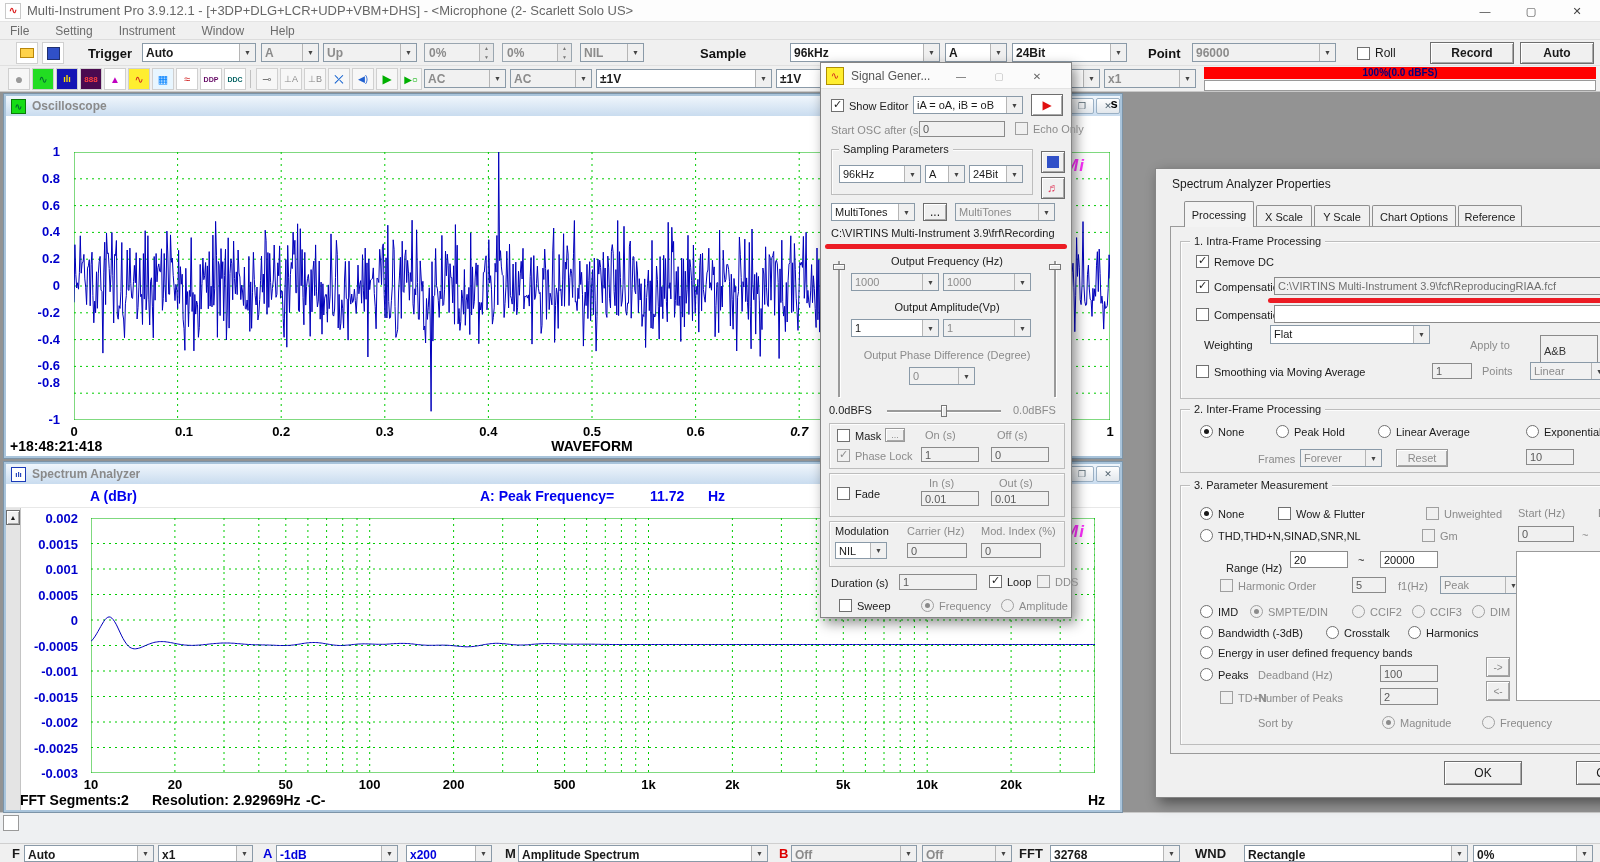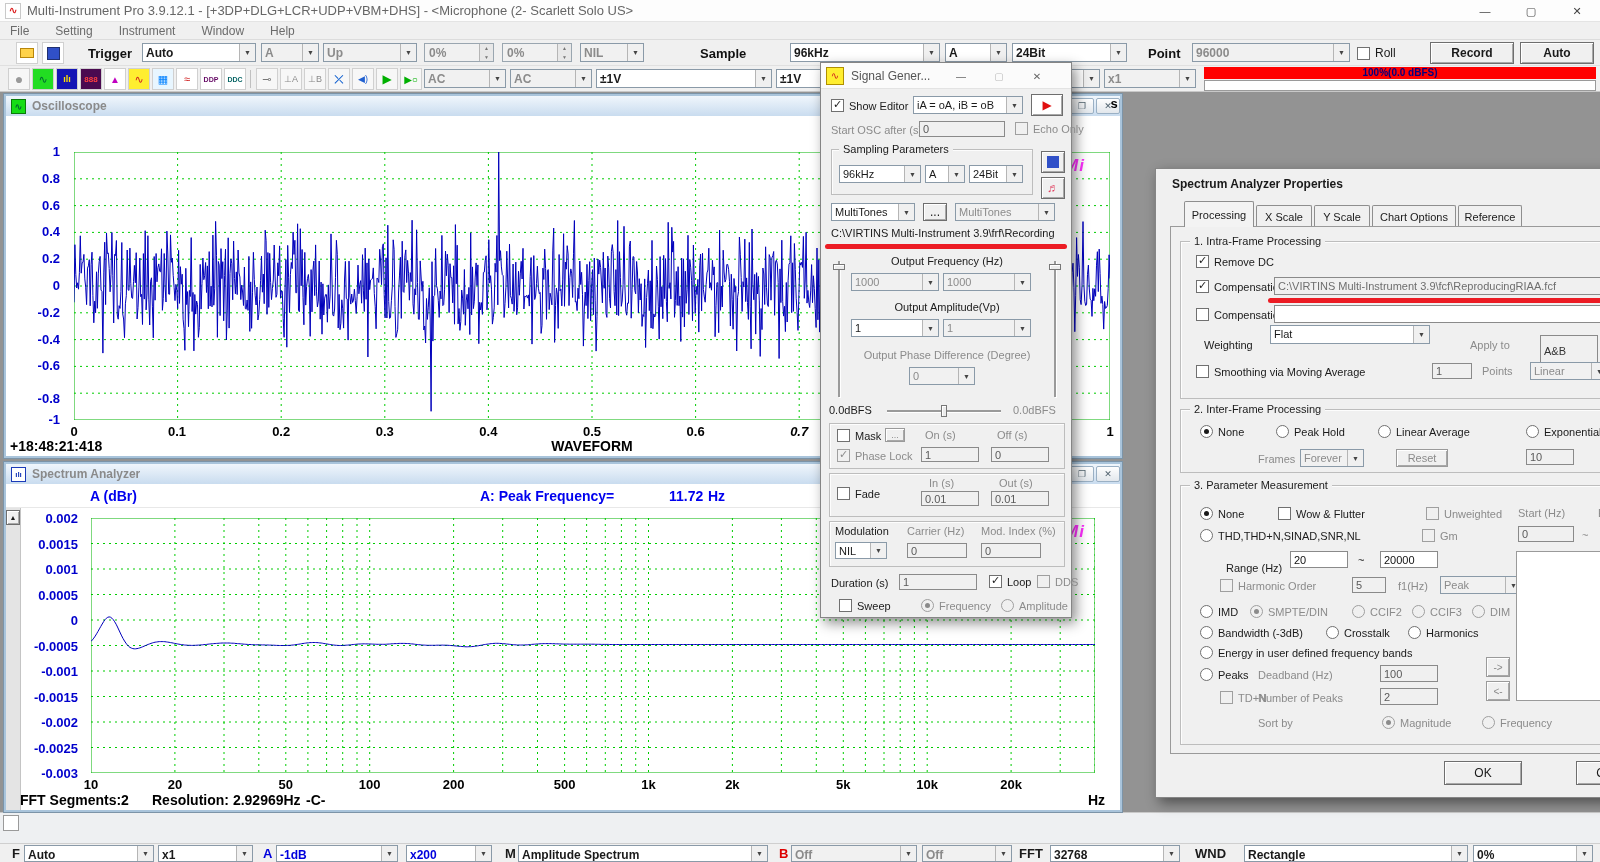--- a/index.html
+++ b/index.html
@@ -145,21 +145,21 @@
     </div>
   <div class="combo" style="left:945px;top:3px;width:62px">
       <span class="ct">A</span>
       <span class="ca">▼</span>
     </div>
   <div class="combo" style="left:1012px;top:3px;width:115px">
       <span class="ct">24Bit</span>
       <span class="ca">▼</span>
     </div>
   <span class="tlab" style="left:1148px">Point</span>
-  <div class="combo dis" style="left:1192px;top:3px;width:158px">
+  <div class="combo dis" style="left:1192px;top:3px;width:144px">
       <span class="ct">96000</span>
       <span class="ca">▼</span>
     </div>
   <label class="chk big" style="left:1357px;top:6px">
       <span class="bx"></span>
       <span>Roll</span>
     </label>
   <div class="btn3d" style="left:1430px;top:2px;width:84px;height:22px;font-weight:bold">Record</div>
   <div class="btn3d" style="left:1520px;top:2px;width:74px;height:22px;font-weight:bold">Auto</div>
 </div>
@@ -260,21 +260,21 @@
   <div id="scope-yl" style="position:absolute;left:0;top:0;width:62px;height:364px">
       <div class="ylab" style="top: 48px;">1</div>
       <div class="ylab" style="top: 74.8px;">0.8</div>
       <div class="ylab" style="top: 101.6px;">0.6</div>
       <div class="ylab" style="top: 128.4px;">0.4</div>
       <div class="ylab" style="top: 155.2px;">0.2</div>
       <div class="ylab" style="top: 182px;">0</div>
       <div class="ylab" style="top: 208.8px;">-0.2</div>
       <div class="ylab" style="top: 235.6px;">-0.4</div>
       <div class="ylab" style="top: 262.4px;">-0.6</div>
-      <div class="ylab" style="top: 295px; margin-left: 28px;">-0.8</div>
+      <div class="ylab" style="top: 279px; margin-left: 28px;">-0.8</div>
       <div class="ylab" style="top: 316px;">-1</div>
     </div>
   <svg id="scope-svg" class="chartsvg" style="left:68px;top:56px" width="1036" height="268" viewBox="0 0 1036 268">
       <line class="gs" x1="0.0" y1="0" x2="0.0" y2="268"></line>
       <line class="gs" x1="0" y1="0.0" x2="1036" y2="0.0"></line>
       <line class="gd" x1="103.6" y1="0" x2="103.6" y2="268"></line>
       <line class="gd" x1="0" y1="26.8" x2="1036" y2="26.8"></line>
       <line class="gd" x1="207.2" y1="0" x2="207.2" y2="268"></line>
       <line class="gd" x1="0" y1="53.6" x2="1036" y2="53.6"></line>
       <line class="gd" x1="310.8" y1="0" x2="310.8" y2="268"></line>
@@ -291,21 +291,21 @@
       <line class="gd" x1="0" y1="214.4" x2="1036" y2="214.4"></line>
       <line class="gd" x1="932.4" y1="0" x2="932.4" y2="268"></line>
       <line class="gd" x1="0" y1="241.2" x2="1036" y2="241.2"></line>
       <line class="gs" x1="1036.0" y1="0" x2="1036.0" y2="268"></line>
       <line class="gs" x1="0" y1="268.0" x2="1036" y2="268.0"></line>
       <path class="wv" d="M0.0 150.3 L0.9 92.7 L1.8 122.5 L2.7 136.0 L3.6 130.8 L4.5 137.2 L5.4 120.5 L6.3 83.8 L7.2 121.2 L8.1 110.9 L9.0 110.2 L9.9 102.4 L10.8 126.9 L11.7 135.2 L12.6 152.6 L13.5 116.1 L14.4 113.8 L15.3 107.7 L16.2 153.8 L17.1 112.5 L18.0 100.2 L18.9 143.5 L19.8 170.8 L20.7 149.1 L21.6 160.8 L22.5 119.8 L23.4 156.3 L24.3 121.9 L25.2 109.7 L26.1 104.4 L27.0 138.0 L28.0 139.6 L28.9 201.1 L29.8 120.1 L30.7 90.2 L31.6 152.6 L32.5 80.9 L33.4 101.6 L34.3 101.0 L35.2 116.5 L36.1 139.8 L37.0 122.2 L37.9 80.5 L38.8 123.7 L39.7 171.0 L40.6 102.4 L41.5 103.6 L42.4 88.5 L43.3 163.0 L44.2 167.2 L45.1 153.7 L46.0 156.4 L46.9 139.7 L47.8 90.5 L48.7 161.7 L49.6 167.0 L50.5 185.7 L51.4 151.8 L52.3 143.7 L53.2 98.0 L54.1 137.8 L55.0 138.4 L55.9 96.1 L56.8 131.7 L57.7 145.7 L58.6 146.4 L59.5 129.6 L60.4 113.4 L61.3 130.8 L62.2 100.7 L63.1 167.0 L64.0 155.6 L64.9 135.2 L65.8 106.1 L66.7 144.7 L67.6 142.3 L68.5 172.5 L69.4 101.6 L70.3 147.1 L71.2 78.7 L72.1 157.9 L73.0 142.0 L73.9 83.7 L74.8 147.2 L75.7 173.0 L76.6 129.2 L77.5 125.8 L78.4 154.2 L79.3 185.8 L80.2 104.5 L81.1 148.2 L82.1 101.5 L83.0 129.8 L83.9 115.7 L84.8 111.9 L85.7 119.3 L86.6 119.8 L87.5 96.8 L88.4 158.3 L89.3 146.4 L90.2 101.5 L91.1 135.0 L92.0 150.0 L92.9 79.1 L93.8 102.0 L94.7 142.1 L95.6 142.3 L96.5 82.9 L97.4 110.3 L98.3 106.0 L99.2 123.3 L100.1 135.3 L101.0 148.6 L101.9 132.4 L102.8 138.3 L103.7 156.6 L104.6 98.3 L105.5 151.4 L106.4 114.7 L107.3 132.2 L108.2 122.2 L109.1 167.2 L110.0 176.5 L110.9 198.3 L111.8 116.3 L112.7 152.6 L113.6 139.6 L114.5 174.7 L115.4 138.4 L116.3 144.5 L117.2 85.6 L118.1 159.5 L119.0 140.4 L119.9 198.9 L120.8 142.5 L121.7 162.1 L122.6 149.0 L123.5 152.5 L124.4 185.3 L125.3 175.5 L126.2 112.4 L127.1 157.1 L128.0 131.5 L128.9 106.0 L129.8 127.7 L130.7 123.7 L131.6 110.5 L132.5 140.5 L133.4 113.9 L134.3 156.8 L135.2 99.6 L136.1 154.1 L137.1 134.1 L138.0 154.9 L138.9 83.1 L139.8 153.2 L140.7 136.8 L141.6 69.4 L142.5 103.7 L143.4 185.3 L144.3 109.5 L145.2 113.1 L146.1 163.6 L147.0 96.6 L147.9 126.6 L148.8 109.7 L149.7 168.8 L150.6 123.4 L151.5 97.2 L152.4 188.0 L153.3 158.1 L154.2 85.8 L155.1 176.1 L156.0 121.4 L156.9 106.9 L157.8 111.5 L158.7 147.8 L159.6 89.1 L160.5 126.4 L161.4 141.8 L162.3 119.9 L163.2 142.6 L164.1 98.0 L165.0 120.9 L165.9 125.0 L166.8 147.6 L167.7 133.1 L168.6 140.0 L169.5 153.5 L170.4 115.0 L171.3 156.5 L172.2 157.2 L173.1 148.0 L174.0 158.4 L174.9 104.4 L175.8 179.4 L176.7 129.9 L177.6 176.3 L178.5 140.2 L179.4 100.3 L180.3 127.4 L181.2 143.8 L182.1 153.0 L183.0 135.0 L183.9 168.0 L184.8 162.3 L185.7 147.5 L186.6 128.3 L187.5 104.0 L188.4 140.2 L189.3 122.0 L190.2 151.7 L191.2 78.2 L192.1 88.5 L193.0 162.3 L193.9 100.5 L194.8 155.4 L195.7 101.4 L196.6 130.4 L197.5 147.6 L198.4 136.7 L199.3 128.0 L200.2 93.0 L201.1 125.0 L202.0 145.3 L202.9 142.4 L203.8 110.8 L204.7 123.8 L205.6 93.9 L206.5 146.2 L207.4 138.9 L208.3 139.2 L209.2 166.4 L210.1 185.3 L211.0 135.8 L211.9 107.6 L212.8 195.2 L213.7 93.4 L214.6 125.8 L215.5 160.6 L216.4 122.5 L217.3 110.4 L218.2 116.6 L219.1 80.1 L220.0 102.4 L220.9 88.3 L221.8 140.8 L222.7 140.7 L223.6 71.8 L224.5 158.5 L225.4 159.7 L226.3 76.7 L227.2 133.8 L228.1 97.5 L229.0 145.4 L229.9 172.8 L230.8 100.4 L231.7 153.1 L232.6 134.5 L233.5 126.6 L234.4 122.5 L235.3 133.9 L236.2 184.3 L237.1 117.6 L238.0 159.9 L238.9 118.9 L239.8 109.1 L240.7 143.6 L241.6 92.9 L242.5 139.9 L243.4 154.9 L244.3 149.1 L245.2 109.0 L246.2 167.2 L247.1 130.1 L248.0 182.2 L248.9 131.8 L249.8 163.0 L250.7 146.1 L251.6 142.5 L252.5 142.7 L253.4 170.2 L254.3 132.9 L255.2 156.7 L256.1 144.1 L257.0 81.9 L257.9 123.0 L258.8 162.8 L259.7 164.1 L260.6 157.0 L261.5 125.4 L262.4 88.3 L263.3 102.3 L264.2 176.0 L265.1 142.4 L266.0 177.7 L266.9 171.2 L267.8 147.8 L268.7 156.8 L269.6 176.1 L270.5 128.0 L271.4 109.4 L272.3 146.4 L273.2 146.9 L274.1 188.1 L275.0 109.1 L275.9 143.9 L276.8 152.1 L277.7 142.0 L278.6 150.5 L279.5 148.1 L280.4 137.2 L281.3 148.6 L282.2 161.5 L283.1 144.8 L284.0 113.1 L284.9 141.8 L285.8 132.4 L286.7 128.6 L287.6 151.2 L288.5 102.7 L289.4 138.1 L290.3 159.5 L291.2 96.1 L292.1 147.3 L293.0 110.9 L293.9 205.0 L294.8 106.9 L295.7 137.6 L296.6 128.1 L297.5 127.3 L298.4 126.7 L299.3 115.9 L300.3 141.6 L301.2 154.2 L302.1 176.8 L303.0 126.0 L303.9 126.8 L304.8 130.5 L305.7 97.3 L306.6 109.0 L307.5 132.7 L308.4 94.8 L309.3 91.8 L310.2 142.6 L311.1 165.9 L312.0 105.8 L312.9 166.0 L313.8 73.2 L314.7 149.6 L315.6 166.4 L316.5 165.6 L317.4 148.7 L318.3 134.6 L319.2 87.8 L320.1 97.5 L321.0 154.5 L321.9 185.4 L322.8 181.7 L323.7 177.3 L324.6 140.0 L325.5 123.1 L326.4 105.3 L327.3 166.4 L328.2 89.2 L329.1 139.4 L330.0 140.4 L330.9 103.8 L331.8 97.9 L332.7 130.6 L333.6 108.4 L334.5 121.2 L335.4 148.2 L336.3 120.6 L337.2 129.6 L338.1 68.2 L339.0 151.8 L339.9 162.2 L340.8 136.8 L341.7 142.8 L342.6 77.8 L343.5 130.6 L344.4 167.1 L345.3 167.4 L346.2 108.9 L347.1 125.0 L348.0 139.2 L348.9 129.3 L349.8 178.0 L350.7 174.0 L351.6 190.9 L352.5 146.5 L353.4 167.4 L354.3 155.2 L355.3 135.8 L356.2 167.0 L357.1 259.3 L358.0 109.7 L358.9 189.1 L359.8 144.0 L360.7 143.2 L361.6 96.5 L362.5 133.7 L363.4 136.8 L364.3 148.7 L365.2 165.4 L366.1 139.0 L367.0 146.9 L367.9 83.4 L368.8 153.6 L369.7 152.6 L370.6 137.2 L371.5 99.1 L372.4 123.8 L373.3 102.2 L374.2 113.2 L375.1 160.6 L376.0 111.7 L376.9 125.5 L377.8 125.6 L378.7 150.9 L379.6 113.8 L380.5 172.2 L381.4 72.6 L382.3 131.8 L383.2 93.2 L384.1 171.9 L385.0 156.5 L385.9 178.4 L386.8 169.5 L387.7 138.0 L388.6 146.1 L389.5 162.2 L390.4 117.5 L391.3 173.3 L392.2 148.9 L393.1 142.3 L394.0 156.8 L394.9 135.4 L395.8 182.5 L396.7 80.9 L397.6 163.0 L398.5 114.9 L399.4 156.6 L400.3 149.3 L401.2 125.1 L402.1 110.9 L403.0 133.4 L403.9 112.9 L404.8 191.7 L405.7 150.3 L406.6 158.0 L407.5 150.6 L408.4 162.4 L409.4 120.5 L410.3 120.1 L411.2 108.8 L412.1 103.8 L413.0 157.8 L413.9 138.3 L414.8 87.7 L415.7 131.1 L416.6 123.7 L417.5 137.2 L418.4 172.1 L419.3 165.4 L420.2 155.9 L421.1 111.3 L422.0 120.1 L422.9 83.5 L423.8 152.9 L424.7 0.0 L425.6 108.6 L426.5 98.7 L427.4 114.9 L428.3 122.8 L429.2 123.7 L430.1 165.5 L431.0 151.5 L431.9 135.6 L432.8 99.2 L433.7 130.0 L434.6 155.9 L435.5 92.1 L436.4 143.7 L437.3 146.3 L438.2 152.1 L439.1 112.0 L440.0 159.4 L440.9 142.0 L441.8 110.1 L442.7 162.7 L443.6 155.8 L444.5 119.3 L445.4 143.2 L446.3 121.9 L447.2 109.3 L448.1 127.0 L449.0 96.3 L449.9 157.0 L450.8 144.0 L451.7 144.7 L452.6 143.4 L453.5 146.1 L454.4 142.9 L455.3 154.1 L456.2 124.6 L457.1 105.5 L458.0 192.1 L458.9 136.0 L459.8 103.6 L460.7 147.5 L461.6 144.1 L462.5 131.7 L463.4 114.2 L464.4 136.2 L465.3 141.7 L466.2 140.5 L467.1 181.4 L468.0 173.5 L468.9 116.1 L469.8 127.5 L470.7 97.1 L471.6 116.7 L472.5 167.3 L473.4 118.3 L474.3 117.6 L475.2 157.6 L476.1 141.2 L477.0 145.8 L477.9 152.9 L478.8 98.1 L479.7 76.1 L480.6 190.4 L481.5 153.5 L482.4 136.1 L483.3 142.1 L484.2 176.4 L485.1 102.5 L486.0 138.8 L486.9 137.1 L487.8 153.9 L488.7 127.9 L489.6 81.7 L490.5 154.3 L491.4 110.0 L492.3 117.2 L493.2 93.7 L494.1 101.9 L495.0 153.6 L495.9 125.7 L496.8 116.9 L497.7 121.1 L498.6 145.5 L499.5 101.8 L500.4 68.5 L501.3 150.0 L502.2 149.3 L503.1 158.6 L504.0 136.1 L504.9 146.7 L505.8 109.0 L506.7 132.5 L507.6 120.3 L508.5 142.7 L509.4 194.1 L510.3 157.1 L511.2 140.0 L512.1 153.6 L513.0 112.3 L513.9 166.6 L514.8 128.7 L515.7 109.7 L516.6 168.7 L517.5 136.2 L518.5 117.7 L519.4 162.7 L520.3 106.1 L521.2 148.2 L522.1 199.1 L523.0 164.8 L523.9 107.0 L524.8 122.1 L525.7 108.1 L526.6 115.4 L527.5 132.0 L528.4 150.9 L529.3 100.2 L530.2 136.3 L531.1 116.0 L532.0 161.5 L532.9 165.4 L533.8 104.1 L534.7 115.9 L535.6 146.3 L536.5 156.0 L537.4 99.4 L538.3 92.6 L539.2 101.3 L540.1 139.3 L541.0 153.7 L541.9 117.6 L542.8 163.0 L543.7 68.5 L544.6 163.6 L545.5 99.7 L546.4 125.5 L547.3 154.3 L548.2 149.0 L549.1 132.5 L550.0 74.3 L550.9 133.9 L551.8 159.3 L552.7 163.2 L553.6 151.0 L554.5 151.2 L555.4 94.2 L556.3 89.0 L557.2 166.2 L558.1 137.4 L559.0 104.6 L559.9 105.0 L560.8 138.4 L561.7 141.8 L562.6 109.5 L563.5 121.0 L564.4 160.9 L565.3 126.7 L566.2 148.0 L567.1 131.7 L568.0 174.4 L568.9 162.6 L569.8 164.5 L570.7 126.9 L571.6 195.5 L572.6 145.6 L573.5 131.8 L574.4 118.0 L575.3 158.6 L576.2 128.8 L577.1 176.1 L578.0 88.4 L578.9 176.7 L579.8 161.9 L580.7 165.0 L581.6 163.7 L582.5 114.0 L583.4 127.4 L584.3 154.2 L585.2 187.1 L586.1 104.6 L587.0 154.8 L587.9 134.7 L588.8 166.7 L589.7 103.3 L590.6 146.6 L591.5 106.6 L592.4 149.6 L593.3 169.8 L594.2 70.3 L595.1 136.4 L596.0 130.7 L596.9 147.0 L597.8 75.3 L598.7 100.1 L599.6 89.4 L600.5 165.3 L601.4 148.5 L602.3 119.4 L603.2 153.4 L604.1 114.7 L605.0 153.7 L605.9 144.0 L606.8 189.5 L607.7 106.1 L608.6 165.1 L609.5 106.8 L610.4 174.9 L611.3 119.2 L612.2 151.3 L613.1 137.8 L614.0 83.3 L614.9 162.5 L615.8 107.5 L616.7 115.3 L617.6 128.6 L618.5 168.7 L619.4 93.0 L620.3 132.6 L621.2 161.4 L622.1 134.2 L623.0 142.5 L623.9 127.4 L624.8 180.1 L625.7 113.9 L626.6 102.0 L627.6 158.9 L628.5 101.2 L629.4 137.6 L630.3 144.9 L631.2 150.2 L632.1 132.6 L633.0 120.9 L633.9 118.0 L634.8 96.2 L635.7 136.1 L636.6 130.7 L637.5 138.2 L638.4 108.3 L639.3 123.0 L640.2 114.9 L641.1 184.7 L642.0 153.8 L642.9 130.8 L643.8 130.7 L644.7 180.7 L645.6 78.1 L646.5 158.3 L647.4 134.1 L648.3 155.0 L649.2 98.2 L650.1 120.0 L651.0 130.1 L651.9 127.4 L652.8 112.5 L653.7 112.5 L654.6 117.3 L655.5 129.7 L656.4 174.0 L657.3 122.2 L658.2 147.7 L659.1 177.2 L660.0 126.5 L660.9 140.2 L661.8 134.5 L662.7 199.0 L663.6 145.2 L664.5 139.6 L665.4 85.0 L666.3 102.2 L667.2 125.6 L668.1 159.4 L669.0 129.7 L669.9 135.0 L670.8 87.1 L671.7 149.6 L672.6 125.9 L673.5 150.6 L674.4 167.4 L675.3 90.4 L676.2 154.8 L677.1 196.8 L678.0 77.0 L678.9 132.9 L679.8 147.8 L680.7 122.4 L681.7 182.1 L682.6 120.7 L683.5 142.0 L684.4 124.4 L685.3 148.9 L686.2 204.4 L687.1 156.5 L688.0 177.6 L688.9 116.0 L689.8 122.0 L690.7 152.5 L691.6 94.8 L692.5 135.4 L693.4 152.0 L694.3 154.5 L695.2 102.6 L696.1 105.3 L697.0 148.2 L697.9 105.9 L698.8 103.7 L699.7 99.5 L700.6 163.3 L701.5 110.1 L702.4 108.2 L703.3 111.9 L704.2 130.4 L705.1 206.5 L706.0 116.9 L706.9 150.6 L707.8 88.2 L708.7 149.3 L709.6 164.1 L710.5 154.3 L711.4 179.6 L712.3 130.5 L713.2 170.0 L714.1 128.8 L715.0 112.1 L715.9 110.8 L716.8 83.8 L717.7 160.7 L718.6 110.8 L719.5 159.3 L720.4 91.5 L721.3 117.4 L722.2 146.3 L723.1 160.3 L724.0 178.4 L724.9 142.3 L725.8 110.4 L726.7 113.1 L727.6 110.3 L728.5 115.4 L729.4 84.4 L730.3 146.3 L731.2 129.0 L732.1 80.3 L733.0 151.1 L733.9 138.4 L734.8 150.3 L735.7 155.5 L736.7 138.9 L737.6 112.6 L738.5 150.7 L739.4 123.8 L740.3 136.5 L741.2 156.4 L742.1 175.5 L743.0 96.0 L743.9 167.8 L744.8 107.8 L745.7 180.1 L746.6 137.4 L747.5 132.2 L748.4 88.8 L749.3 175.0 L750.2 107.4 L751.1 116.9 L752.0 134.4 L752.9 128.3 L753.8 126.0 L754.7 99.0 L755.6 129.8 L756.5 122.7 L757.4 116.9 L758.3 146.2 L759.2 101.7 L760.1 153.3 L761.0 134.4 L761.9 118.5 L762.8 107.5 L763.7 117.6 L764.6 103.6 L765.5 85.9 L766.4 155.7 L767.3 171.8 L768.2 114.5 L769.1 139.2 L770.0 131.9 L770.9 125.7 L771.8 124.2 L772.7 120.1 L773.6 98.0 L774.5 139.2 L775.4 134.4 L776.3 126.7 L777.2 144.7 L778.1 165.7 L779.0 164.0 L779.9 123.9 L780.8 99.6 L781.7 139.3 L782.6 108.5 L783.5 151.9 L784.4 123.5 L785.3 134.4 L786.2 184.7 L787.1 114.5 L788.0 143.5 L788.9 86.3 L789.8 133.4 L790.8 114.2 L791.7 134.7 L792.6 116.8 L793.5 126.2 L794.4 175.0 L795.3 154.4 L796.2 121.5 L797.1 164.4 L798.0 109.7 L798.9 160.1 L799.8 134.8 L800.7 170.8 L801.6 138.7 L802.5 133.2 L803.4 108.1 L804.3 151.0 L805.2 84.7 L806.1 124.0 L807.0 147.3 L807.9 170.1 L808.8 105.0 L809.7 145.2 L810.6 171.6 L811.5 125.0 L812.4 132.1 L813.3 155.1 L814.2 131.3 L815.1 107.4 L816.0 180.5 L816.9 137.4 L817.8 165.4 L818.7 170.9 L819.6 104.5 L820.5 122.9 L821.4 151.0 L822.3 101.3 L823.2 122.3 L824.1 131.3 L825.0 147.0 L825.9 122.1 L826.8 114.3 L827.7 128.1 L828.6 155.1 L829.5 176.3 L830.4 99.8 L831.3 129.0 L832.2 115.0 L833.1 180.1 L834.0 156.5 L834.9 175.3 L835.8 141.0 L836.7 108.5 L837.6 124.4 L838.5 150.4 L839.4 159.7 L840.3 86.3 L841.2 129.9 L842.1 101.5 L843.0 136.5 L843.9 77.6 L844.8 135.0 L845.8 88.0 L846.7 198.9 L847.6 123.7 L848.5 107.0 L849.4 164.6 L850.3 141.5 L851.2 127.0 L852.1 151.3 L853.0 105.5 L853.9 149.6 L854.8 111.6 L855.7 142.8 L856.6 122.2 L857.5 164.9 L858.4 144.9 L859.3 133.8 L860.2 79.4 L861.1 143.8 L862.0 117.9 L862.9 175.7 L863.8 92.4 L864.7 125.4 L865.6 161.3 L866.5 158.9 L867.4 91.8 L868.3 157.1 L869.2 141.2 L870.1 105.2 L871.0 149.0 L871.9 169.7 L872.8 138.4 L873.7 143.9 L874.6 112.0 L875.5 145.1 L876.4 129.6 L877.3 89.2 L878.2 188.6 L879.1 103.5 L880.0 142.2 L880.9 153.0 L881.8 97.3 L882.7 162.4 L883.6 163.4 L884.5 178.5 L885.4 74.3 L886.3 132.4 L887.2 130.1 L888.1 97.3 L889.0 150.7 L889.9 162.3 L890.8 168.6 L891.7 134.8 L892.6 100.5 L893.5 117.5 L894.4 171.6 L895.3 121.1 L896.2 124.6 L897.1 80.4 L898.0 111.3 L898.9 130.0 L899.9 154.3 L900.8 138.9 L901.7 161.0 L902.6 133.9 L903.5 106.4 L904.4 146.8 L905.3 143.1 L906.2 181.7 L907.1 97.0 L908.0 132.7 L908.9 165.9 L909.8 120.0 L910.7 129.2 L911.6 109.5 L912.5 128.5 L913.4 149.1 L914.3 136.1 L915.2 105.1 L916.1 132.0 L917.0 181.4 L917.9 191.1 L918.8 112.1 L919.7 142.2 L920.6 122.1 L921.5 160.3 L922.4 137.1 L923.3 95.9 L924.2 138.2 L925.1 114.3 L926.0 205.3 L926.9 165.9 L927.8 140.0 L928.7 118.9 L929.6 125.7 L930.5 132.1 L931.4 148.6 L932.3 145.1 L933.2 100.8 L934.1 86.5 L935.0 140.9 L935.9 178.7 L936.8 110.4 L937.7 104.2 L938.6 135.1 L939.5 124.1 L940.4 169.0 L941.3 115.1 L942.2 163.5 L943.1 161.4 L944.0 97.6 L944.9 117.1 L945.8 167.4 L946.7 138.9 L947.6 138.5 L948.5 105.4 L949.4 116.0 L950.3 139.3 L951.2 173.1 L952.1 123.6 L953.0 152.4 L953.9 149.1 L954.9 144.1 L955.8 148.0 L956.7 145.9 L957.6 158.8 L958.5 147.5 L959.4 175.3 L960.3 79.7 L961.2 176.8 L962.1 125.4 L963.0 162.9 L963.9 125.4 L964.8 118.4 L965.7 113.2 L966.6 134.3 L967.5 165.6 L968.4 85.0 L969.3 114.7 L970.2 170.6 L971.1 148.9 L972.0 138.6 L972.9 155.3 L973.8 123.1 L974.7 165.9 L975.6 116.4 L976.5 111.7 L977.4 119.1 L978.3 172.8 L979.2 150.6 L980.1 151.5 L981.0 124.8 L981.9 164.2 L982.8 166.2 L983.7 148.2 L984.6 122.1 L985.5 100.1 L986.4 110.8 L987.3 157.4 L988.2 104.2 L989.1 182.0 L990.0 150.3 L990.9 61.7 L991.8 143.0 L992.7 86.6 L993.6 140.8 L994.5 112.1 L995.4 94.1 L996.3 143.5 L997.2 150.3 L998.1 120.5 L999.0 111.2 L999.9 135.3 L1000.8 179.7 L1001.7 143.2 L1002.6 85.6 L1003.5 124.4 L1004.4 102.5 L1005.3 115.2 L1006.2 147.6 L1007.1 152.6 L1008.0 133.8 L1009.0 69.6 L1009.9 132.4 L1010.8 149.4 L1011.7 153.5 L1012.6 152.0 L1013.5 122.3 L1014.4 113.1 L1015.3 137.0 L1016.2 147.2 L1017.1 148.1 L1018.0 164.4 L1018.9 136.4 L1019.8 148.7 L1020.7 136.8 L1021.6 144.3 L1022.5 113.2 L1023.4 99.7 L1024.3 139.6 L1025.2 97.1 L1026.1 121.3 L1027.0 151.3 L1027.9 144.1 L1028.8 152.5 L1029.7 177.1 L1030.6 149.5 L1031.5 156.4 L1032.4 155.7 L1033.3 153.6 L1034.2 136.4 L1035.1 102.8 L1036.0 126.5 "></path>
     </svg>
   <div class="mi" style="left:1058px;top:60px">Mi</div>
   <div id="scope-xl" style="position:absolute;left:0;top:328px;width:1118px;height:16px">
       <div class="xlab" style="left: 46px;">0</div>
-      <div class="xlab" style="left: 149px;">0.1</div>
+      <div class="xlab" style="left: 156px;">0.1</div>
       <div class="xlab" style="left: 253.2px;">0.2</div>
       <div class="xlab" style="left: 356.8px;">0.3</div>
       <div class="xlab" style="left: 460.4px;">0.4</div>
       <div class="xlab" style="left: 564px;">0.5</div>
       <div class="xlab" style="left: 667.6px;">0.6</div>
       <div class="xlab" style="left: 771.2px; font-style: italic;">0.7</div>
       <div class="xlab" style="left: 874.8px;">0.8</div>
       <div class="xlab" style="left: 978.4px;">0.9</div>
       <div class="xlab" style="left: 1082px;">1</div>
     </div>
@@ -318,21 +318,21 @@
   <div class="mttl">
     <span style="width:15px;height:15px;background:#fff;border:1px solid #1a3ab8;display:flex;align-items:center;justify-content:center;color:#1a3ab8;font-size:8px;font-weight:bold">ılı</span>
     <span>Spectrum Analyzer</span>
   </div>
   <div class="wbtn" style="left:1038px">▁</div>
   <div class="wbtn" style="left:1064px">❐</div>
   <div class="wbtn" style="left:1090px">✕</div>
   <div class="statsrow">
     <span style="left:84px">A (dBr)</span>
     <span style="left:474px">A: Peak Frequency=</span>
-    <span style="left:663px">11.72</span>
+    <span style="left:644px">11.72</span>
     <span style="left:702px">Hz</span>
   </div>
   <div class="abs" style="left:0;top:44px;width:15px;height:302px;background:#e4e4e4;border-right:1px solid #c4c4c4">
     <div class="btn3d" style="left:0px;top:2px;width:14px;height:15px;font-size:7px;position:absolute">▲</div>
   </div>
   <div id="spec-yl" style="position:absolute;left:0;top:0;width:80px;height:350px">
       <div class="ylab" style="top: 47px;">0.002</div>
       <div class="ylab" style="top: 72.5px;">0.0015</div>
       <div class="ylab" style="top: 98px;">0.001</div>
       <div class="ylab" style="top: 123.5px;">0.0005</div>
@@ -564,21 +564,21 @@
       <span class="bx"></span>
       <span>Frequency</span>
     </label>
   <label class="chk radio dis" style="left:180px;top:536px">
       <span class="bx"></span>
       <span>Amplitude</span>
     </label>
 </div>
 
 <div class="dlg" style="left:1155px;top:168px;width:470px;height:630px;z-index:50">
-  <div class="glab" style="left:16px;top:8px;font-size:12px;font-weight:bold">Spectrum Analyzer Properties</div>
+  <div class="glab" style="left:16px;top:8px;font-size:12px;font-weight:normal">Spectrum Analyzer Properties</div>
   <div class="tab active" style="left:28px;top:32px;width:70px;height:26px">Processing</div>
   <div class="tab" style="left:100px;top:36px;width:56px;height:22px">X Scale</div>
   <div class="tab" style="left:158px;top:36px;width:56px;height:22px">Y Scale</div>
   <div class="tab" style="left:216px;top:36px;width:84px;height:22px">Chart Options</div>
   <div class="tab" style="left:302px;top:36px;width:64px;height:22px">Reference</div>
   <div class="tabpage" style="left:14px;top:57px;width:446px;height:528px"></div>
 
   <div class="grp" style="left:24px;top:72px;width:424px;height:158px"></div>
   <span class="grplbl" style="left:34px;top:66px">1. Intra-Frame Processing</span>
   <label class="chk checked" style="left:40px;top:86px">
@@ -626,21 +626,21 @@
     </label>
   <label class="chk radio" style="left:222px;top:256px">
       <span class="bx"></span>
       <span>Linear Average</span>
     </label>
   <label class="chk radio" style="left:370px;top:256px">
       <span class="bx"></span>
       <span>Exponential Average</span>
     </label>
   <span class="glab dim" style="left:102px;top:284px">Frames</span>
-  <div class="combo sm dis" style="left:144px;top:280px;width:64px;height:18px">
+  <div class="combo sm dis" style="left:144px;top:280px;width:82px;height:18px">
       <span class="ct">Forever</span>
       <span class="ca">▼</span>
     </div>
   <div class="btn3d dis" style="left:240px;top:280px;width:52px;height:18px;font-size:11px">Reset</div>
   <input class="inp dis" style="left: 370px; top: 280px; width: 48px; height: 16px;" value="10">
 
   <div class="grp" style="left:24px;top:316px;width:424px;height:260px"></div>
   <span class="grplbl" style="left:34px;top:310px">3. Parameter Measurement</span>
   <label class="chk radio sel" style="left:44px;top:338px">
       <span class="bx"></span>

